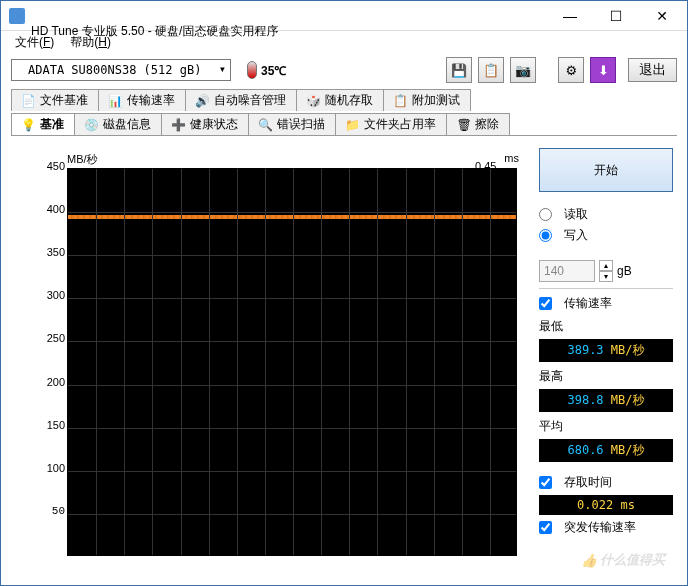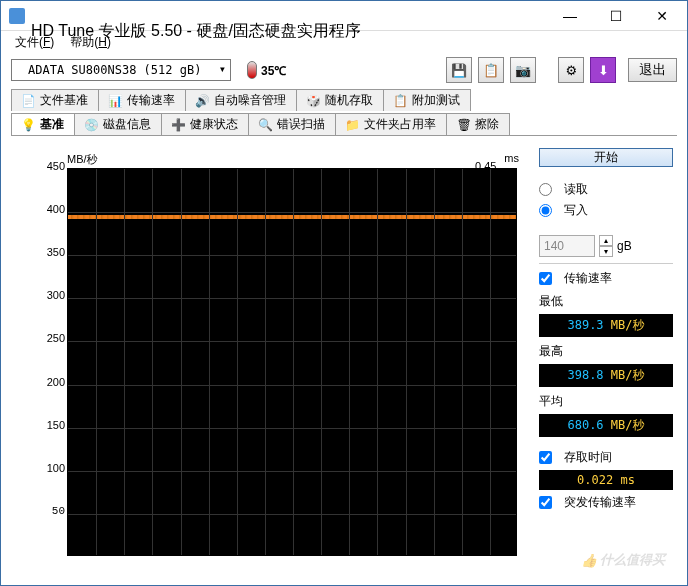--- a/index.html
+++ b/index.html
@@ -1,20 +1,20 @@
 <!DOCTYPE html>
 <html><head>
 <meta charset="utf-8">
 <style>
   * { box-sizing: border-box; margin: 0; padding: 0; }
   body { font-family: "Microsoft YaHei", Tahoma, sans-serif; font-size: 12px; background: #fff; color: #000; }
   .window { width: 688px; height: 586px; border: 1px solid #3a6ea5; display: flex; flex-direction: column; background: #fff; }
   .titlebar { height: 30px; background: #fff; display: flex; align-items: center; padding: 0 2px 0 8px; border-bottom: 1px solid #ddd; }
   .title-icon { width: 16px; height: 16px; background: #4a90d9; border-radius: 2px; margin-right: 6px; }
-  .title { flex: 1; font-size: 16px; margin-top: 31px; }
+  .title { flex: 1; font-size: 12px; margin-top: 31px; }
   .winbtn { width: 46px; height: 30px; display: flex; align-items: center; justify-content: center; font-size: 14px; }
   .menubar { height: 22px; display: flex; align-items: center; padding: 0 8px; gap: 4px; }
   .menuitem { padding: 2px 6px; }
   .menuitem u { text-decoration: underline; }
   .toolbar { height: 34px; display: flex; align-items: center; padding: 2px 10px; gap: 6px; }
   .drive-select { width: 220px; height: 22px; border: 1px solid #7a7a7a; background: #fff; display: flex; align-items: center; padding: 0 16px; font-family: monospace; font-size: 12px; position: relative; }
   .drive-select::after { content: "▾"; position: absolute; right: 4px; top: 2px; }
   .temp { display: flex; align-items: center; gap: 4px; font-weight: bold; margin-left: 10px; }
   .temp-icon { width: 10px; height: 18px; border-radius: 5px; background: linear-gradient(#e0e0e0, #d00000); border: 1px solid #777; }
   .toolgap { flex: 1; }
@@ -33,21 +33,21 @@
   .axis-r { position: absolute; right: -2px; top: 14px; bottom: 0; width: 32px; text-align: left; }
   .axis-r .tick { position: absolute; left: 2px; font-size: 11px; }
   .plot { position: absolute; left: 52px; top: 22px; width: 450px; height: 388px; background: #000; border: 1px solid #000; }
   .grid-v, .grid-h { position: absolute; background: #333; }
   .grid-v { width: 1px; top: 0; bottom: 0; }
   .grid-h { height: 1px; left: 0; right: 0; }
   .line { position: absolute; left: 0; top: 46px; width: 100%; height: 4px; background: repeating-linear-gradient(90deg, #f08020 0, #f08020 3px, #d07010 3px, #f08020 6px); }
   .label-tl { position: absolute; left: 52px; top: 6px; font-size: 11px; }
   .label-tr { position: absolute; right: -16px; top: 6px; font-size: 11px; }
   .sidepanel { width: 134px; display: flex; flex-direction: column; gap: 4px; padding-top: 2px; }
-  .startbtn { height: 19px; border: 1px solid #3a6ea5; background: linear-gradient(#eaf2fb,#cfe2f6); font-size: 12px; }
+  .startbtn { height: 44px; border: 1px solid #3a6ea5; background: linear-gradient(#eaf2fb,#cfe2f6); font-size: 12px; }
   .radio, .check { display: flex; align-items: center; gap: 12px; font-size: 12px; }
   .radio input, .check input { margin: 0; }
   .numbox { display: flex; align-items: center; gap: 4px; }
   .numbox .field { width: 56px; height: 22px; border: 1px solid #aaa; padding: 0 4px; display: flex; align-items: center; color: #888; background: #f5f5f5; }
   .numbox .spin { width: 14px; display: flex; flex-direction: column; }
   .numbox .spin div { height: 11px; border: 1px solid #aaa; font-size: 8px; display:flex; align-items:center; justify-content:center; }
   .statlabel { font-size: 12px; margin-top: 2px; }
   .statval { background: #000; color: #fff; padding: 2px 2px; font-family: monospace; font-size: 12px; text-align: center; border: 1px solid #000; }
   .statval .num { color: #20c0ff; }
   .statval .unit { color: #ffd040; }

